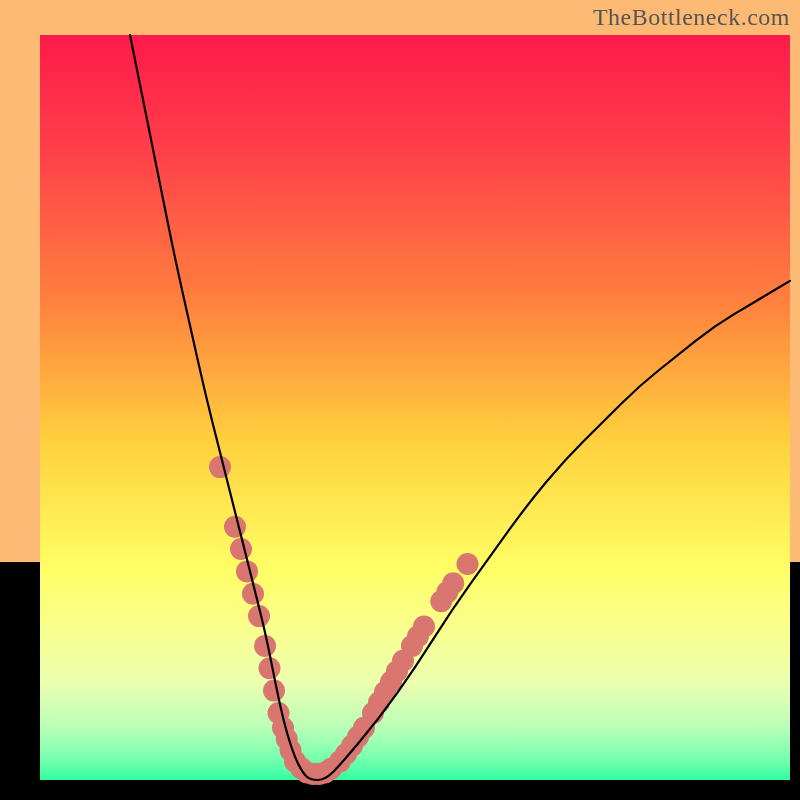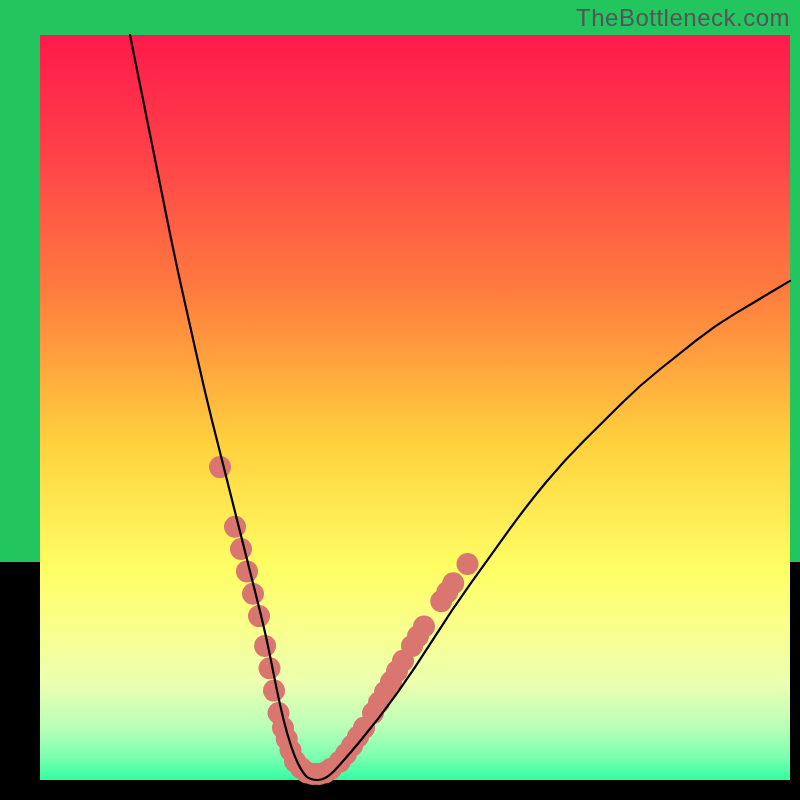--- a/index.html
+++ b/index.html
@@ -8,21 +8,22 @@
     width: 800px;
     height: 800px;
     background: #000;
     font-family: Arial, Helvetica, sans-serif;
     overflow: hidden;
   }
   .stage {
     position: relative;
     width: 800px;
     height: 562px;
-    background: #22c55e;
+    background: #fdba74;
+    font-family: Liberation Serif, serif;
   }
   .watermark {
     position: absolute;
     top: 4px;
     right: 10px;
     color: #555;
     font-size: 24px;
     font-weight: 500;
     letter-spacing: 0.5px;
     z-index: 10;

